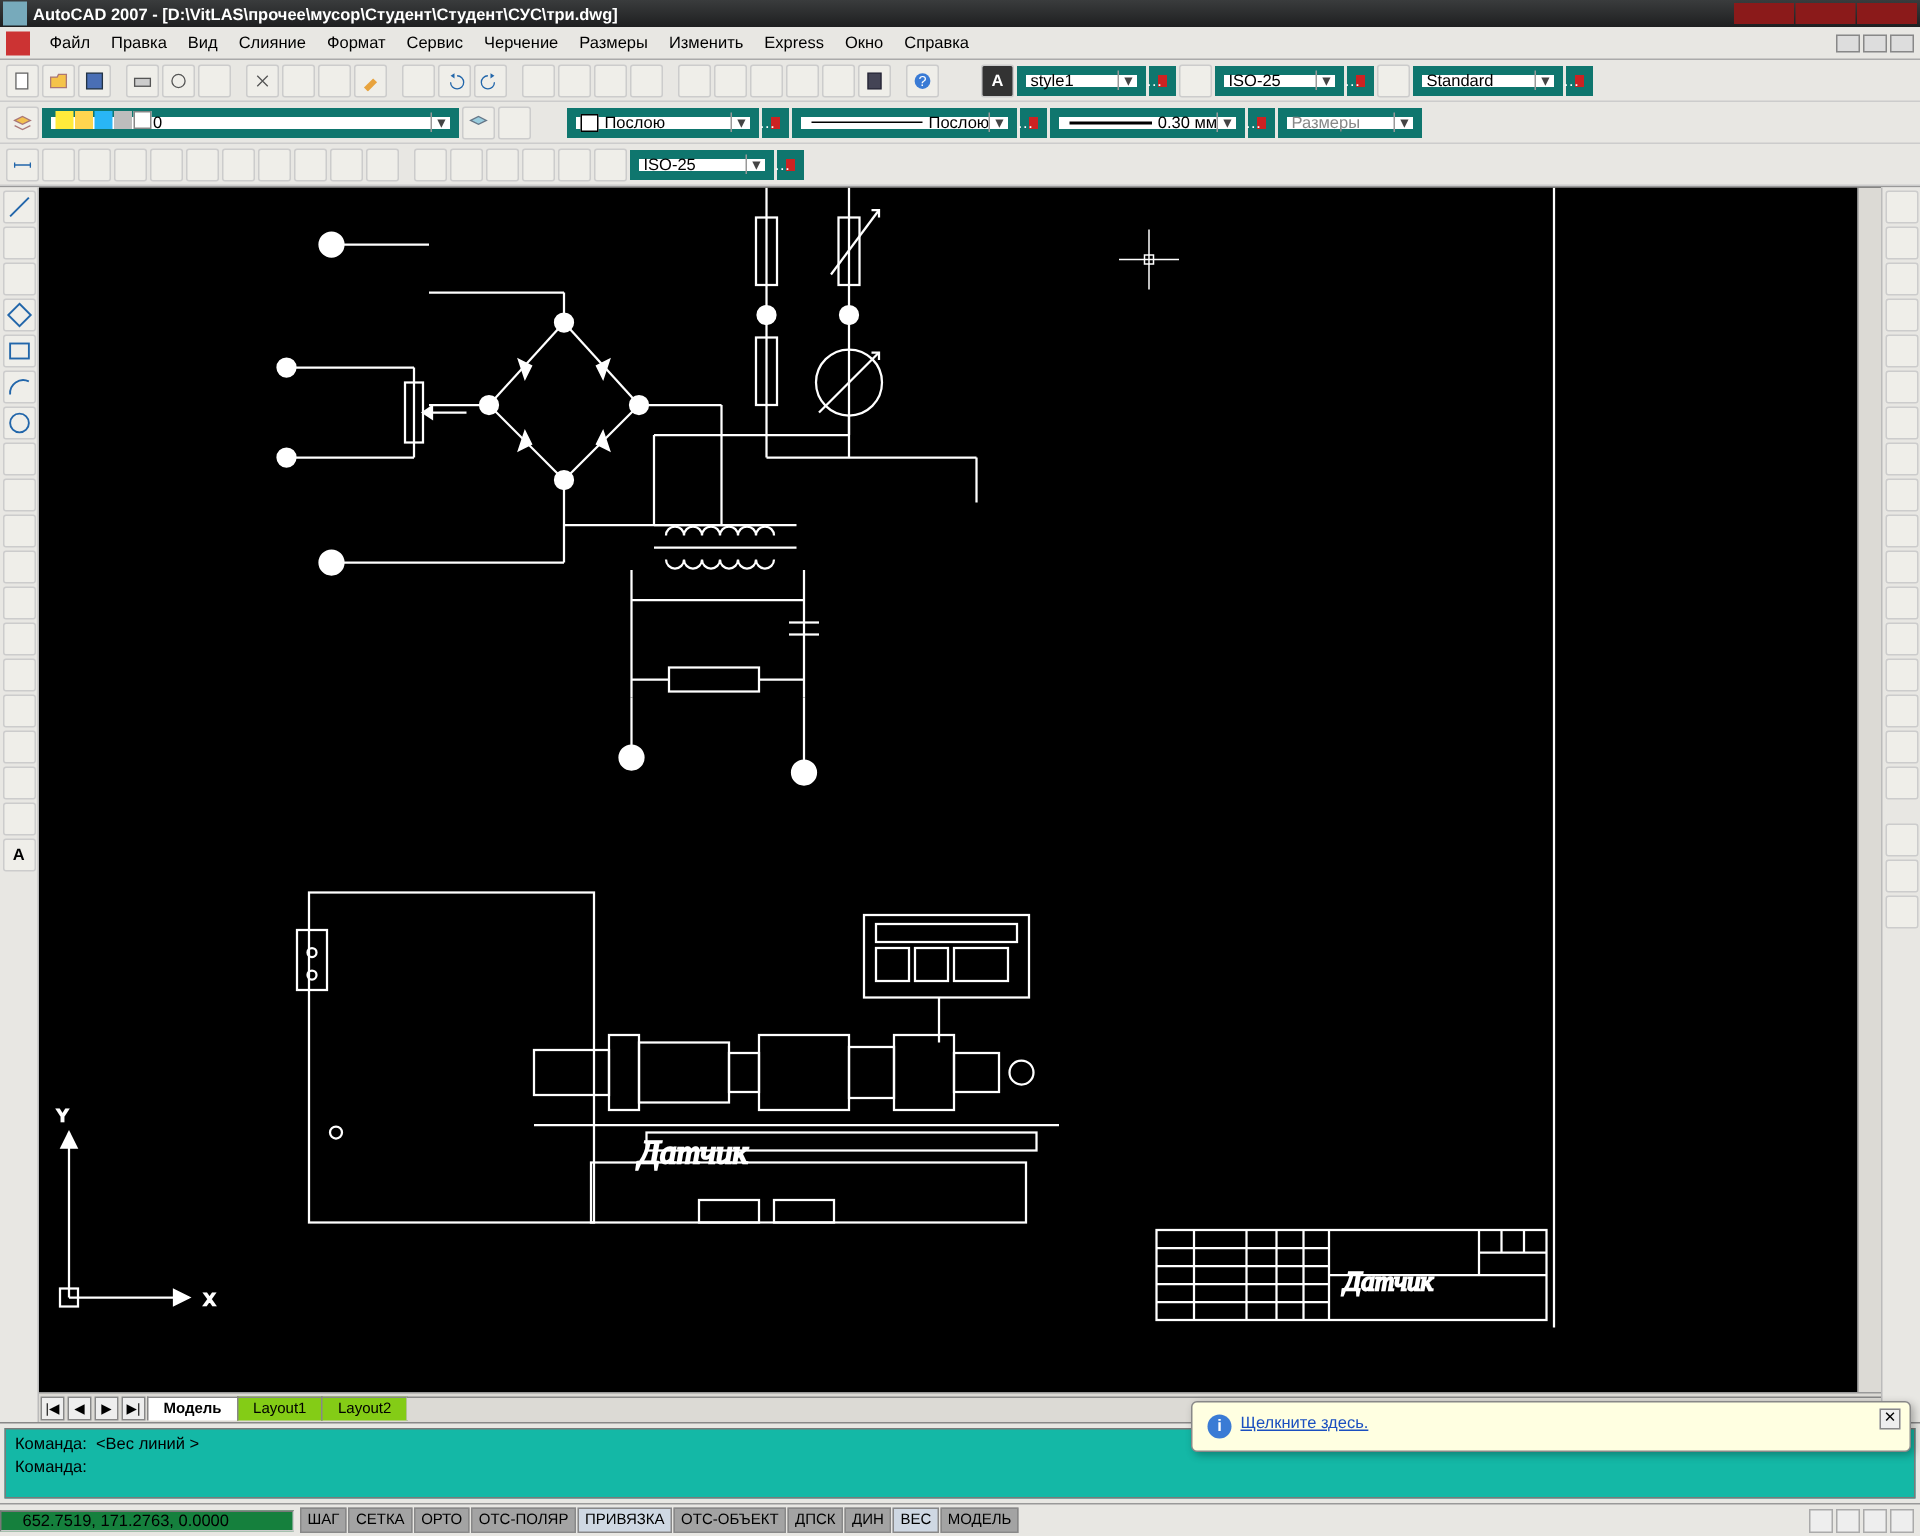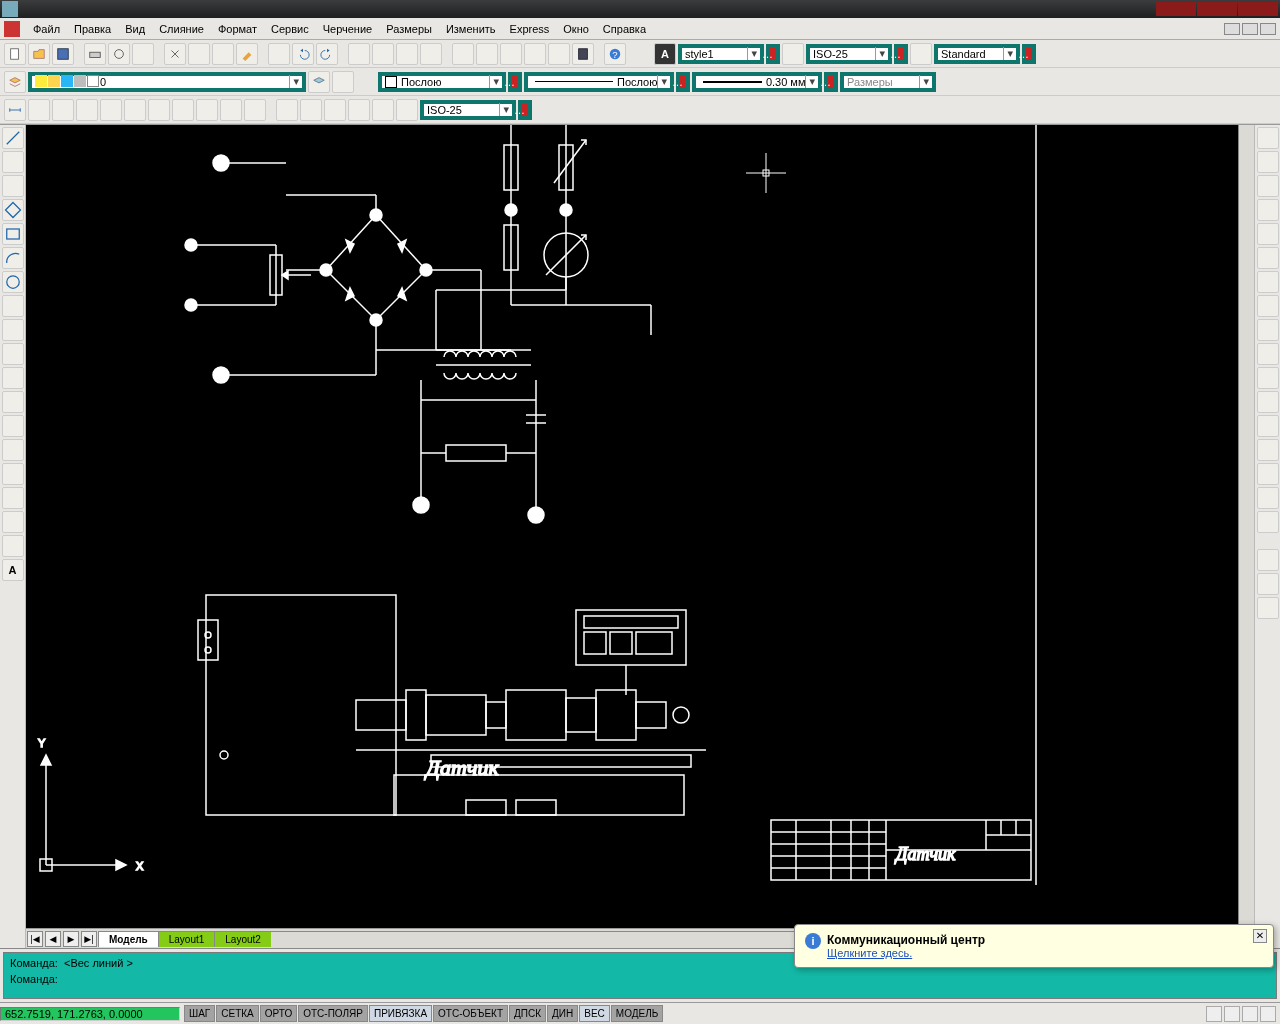--- a/index.html
+++ b/index.html
@@ -12,55 +12,56 @@
   .menubar { height:22px; background:#e8e7e3; display:flex; align-items:center; padding:0 4px; border-bottom:1px solid #aaa; }
   .menubar .micon { width:16px; height:16px; background:#cc3333; margin-right:6px; }
   .menubar span { padding:0 7px; cursor:default; }
   .menubar .mdi { margin-left:auto; display:flex; gap:2px; }
   .menubar .mdi div { width:16px; height:12px; border:1px solid #888; background:#ddd; }
   .toolbars { background:#e8e7e3; border-bottom:1px solid #999;}
   .trow { height:28px; display:flex; align-items:center; padding:2px 4px; gap:2px; border-bottom:1px solid #ccc; }
   .tbtn { width:22px; height:22px; background:#efeee9; border:1px solid #ccc; border-radius:2px; display:flex; align-items:center; justify-content:center; }
   .tbtn svg { width:14px; height:14px; }
   .sep { width:6px; }
-  .combo { height:20px; background:#fff; border:4px solid #0f766e; display:flex; align-items:center; padding:0 3px; font-size:11px; }
+  .combo { height:20px; background:#fff; border:6px solid #0f766e; display:flex; align-items:center; padding:0 3px; font-size:11px; }
   .combo.red { background:#c22; color:#fff; justify-content:flex-end; }
   .combo .arrow { margin-left:auto; border-left:1px solid #999; padding-left:3px; color:#444;}
   .layer-swatches span{display:inline-block;width:12px;height:12px;margin-right:1px;}
   .workarea { flex:1; display:flex; background:#e8e7e3; min-height:0;}
   .vtb { width:26px; background:#e8e7e3; display:flex; flex-direction:column; align-items:center; padding:2px 0; gap:2px; border-right:1px solid #bbb;}
   .vtb.right{border-right:none;border-left:1px solid #bbb;}
   .vbtn { width:22px; height:22px; background:#efeee9; border:1px solid #ccc; border-radius:2px; display:flex;align-items:center;justify-content:center;}
   .canvaswrap{flex:1;display:flex;flex-direction:column;min-width:0;}
   .canvas { flex:1; background:#000; position:relative; overflow:hidden; }
   .canvas svg{position:absolute;top:0;left:0;}
   .tabstrip { height:20px; background:#dcdad5; display:flex; align-items:center; border-top:1px solid #999;}
   .tabnav{width:16px;height:16px;border:1px solid #888;background:#eee;margin:0 1px;display:flex;align-items:center;justify-content:center;font-size:9px;}
   .tab { padding:2px 10px; background:#84cc16; border:1px solid #888; border-bottom:none; margin-right:-1px; font-size:10px;}
   .tab.active{background:#fff;font-weight:bold;}
   .cmdarea{height:54px;background:#e8e7e3;border-top:1px solid #888;display:flex;}
   .cmdtext{flex:1;background:#14b8a6;border:1px solid #7a7a7a;margin:3px;padding:3px 6px;font-family:"Courier New",monospace;font-size:12px;line-height:15px;white-space:pre;}
   .status{height:22px;background:#e8e7e3;border-top:1px solid #999;display:flex;align-items:center;font-size:10px;}
-  .status .coords{width:180px;padding:0 4px;border:1px inset #ccc;background:#22c55e;margin-right:4px;}
+  .status .coords{width:196px;padding:0 14px;border:1px inset #ccc;background:#15803d;margin-right:4px;}
   .sbtn{padding:2px 4px;border:1px solid #888;background:#a3a3a3;margin-right:1px;font-size:10px;}
   .sbtn.active{background:#cfd8e3;}
   .popup{position:absolute;right:6px;bottom:56px;width:480px;background:#ffffe1;border:1px solid #888;border-radius:4px;box-shadow:2px 2px 6px rgba(0,0,0,.3);padding:8px 10px;}
   .popup .ptitle{font-weight:bold;font-size:12px;}
   .popup .pbody{font-size:11px;color:#333;margin-top:3px;}
   .popup .plink{color:#1a4fc0;text-decoration:underline;cursor:pointer;}
   .popup .close{position:absolute;top:4px;right:6px;width:14px;height:14px;border:1px solid #888;background:#eee;font-size:10px;text-align:center;line-height:12px;}
   .tray{margin-left:auto;display:flex;gap:2px;padding-right:4px;}
   .tray div{width:16px;height:16px;border:1px solid #aaa;background:#eee;}
   .drawing-label{fill:#fff;font-family:'Times New Roman',serif;font-style:italic;font-size:22px;}
 </style>
 </head>
 <body>
 
 <div class="titlebar">
   <div class="icon"></div>
+  <span class="title"><span>AutoCAD 2007</span><span> - [D:\VitLAS\прочее\мусор\Студент\Студент\СУС\три.dwg]</span></span>
   <div class="winbtns">
     <div></div>
     <div></div>
     <div></div>
   </div>
 </div>
 
 <div class="menubar">
   <div class="micon"></div>
   <span>Файл</span>
@@ -169,21 +170,21 @@
         <span class="arrow">▾</span>
       </div>
     <div class="combo red" style="width:14px">…</div>
     <div class="tbtn"></div>
     <div class="combo" style="width:86px">
         <span>ISO-25</span>
         <span class="arrow">▾</span>
       </div>
     <div class="combo red" style="width:14px">…</div>
     <div class="tbtn"></div>
-    <div class="combo" style="width:86px">
+    <div class="combo" style="width:100px">
         <span>Standard</span>
         <span class="arrow">▾</span>
       </div>
     <div class="combo red" style="width:14px">…</div>
   </div>
 
   <div class="trow">
     <div class="tbtn">
         <svg viewBox="0 0 16 16">
           <path d="M2 6l6-3 6 3-6 3z" fill="#f2c14e" stroke="#a77"></path>
@@ -516,17 +517,16 @@
     <div></div>
     <div></div>
   </div>
 </div>
 
 <div class="popup">
   <div class="close">✕</div>
   <div style="display:flex;gap:6px;align-items:flex-start">
     <div style="width:16px;height:16px;border-radius:50%;background:#3a7bd5;color:#fff;text-align:center;line-height:16px;font-weight:bold">i</div>
     <div style="flex:1">
-      <div class="ptitle">Коммуникационный центр</div>
       <span class="plink">Щелкните здесь.</span>
     </div>
   </div>
 </div>
 
 </body></html>

